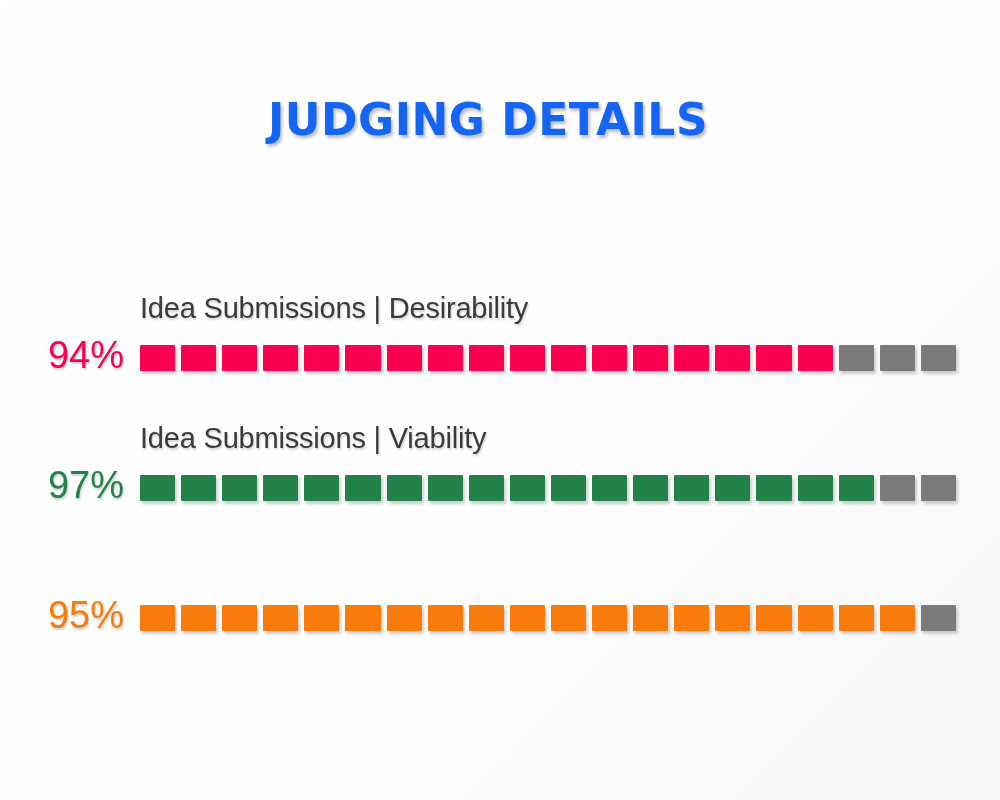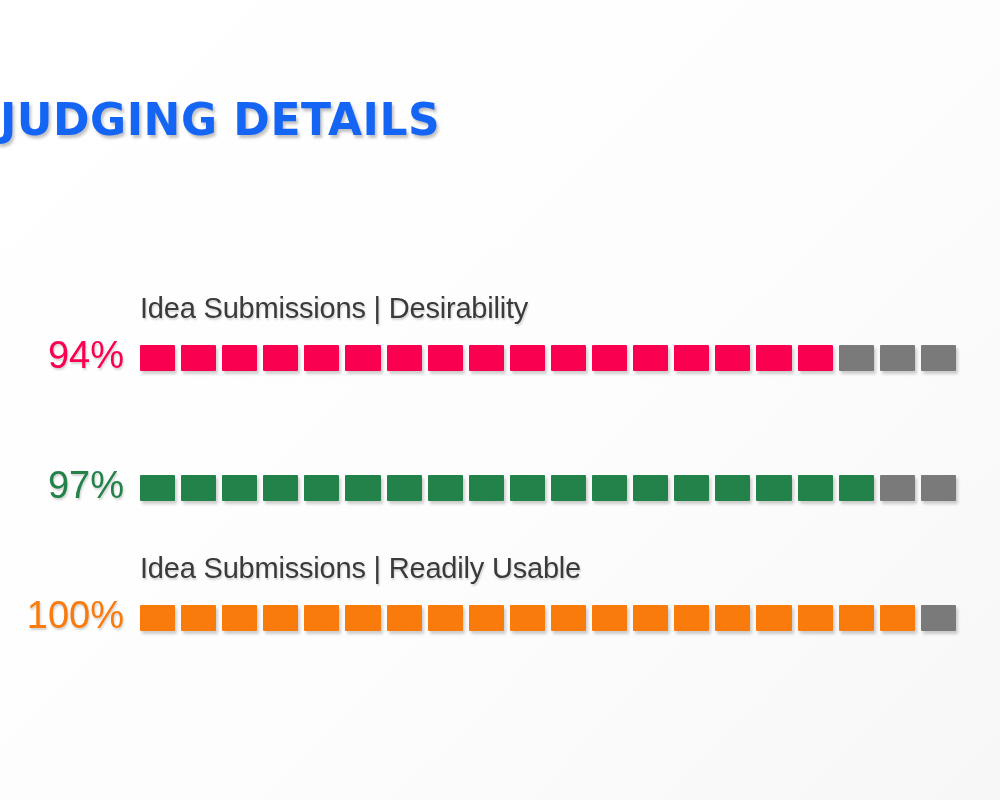--- a/index.html
+++ b/index.html
@@ -19,20 +19,21 @@
     inset: 0;
     background: linear-gradient(135deg, #ffffff 0%, #fdfdfd 55%, #f7f7f7 100%);
   }
 
   
   .title {
     position: absolute;
     top: 94px;
     left: 0;
     width: 976px;
+    text-align: center;
     font-family: "DejaVu Sans", sans-serif;
     font-size: 44px;
     font-weight: bold;
     letter-spacing: 0.5px;
     color: #1565f5;
     text-shadow: 2px 3px 3px rgba(120,120,120,0.45);
     white-space: nowrap;
   }
 
   
@@ -133,20 +134,21 @@
           <div class="seg" style="background: rgb(250, 0, 80);"></div>
           <div class="seg" style="background: rgb(250, 0, 80);"></div>
           <div class="seg" style="background: rgb(250, 0, 80);"></div>
           <div class="seg" style="background: rgb(122, 122, 122);"></div>
           <div class="seg" style="background: rgb(122, 122, 122);"></div>
           <div class="seg" style="background: rgb(122, 122, 122);"></div>
         </div>
     </div>
 
     <div class="criteria-row">
+      <div class="row-label">Idea Submissions | Viability</div>
       <div class="row-pct" style="color: rgb(35, 130, 74);">97%</div>
       <div class="row-bar">
           <div class="seg" style="background: rgb(35, 130, 74);"></div>
           <div class="seg" style="background: rgb(35, 130, 74);"></div>
           <div class="seg" style="background: rgb(35, 130, 74);"></div>
           <div class="seg" style="background: rgb(35, 130, 74);"></div>
           <div class="seg" style="background: rgb(35, 130, 74);"></div>
           <div class="seg" style="background: rgb(35, 130, 74);"></div>
           <div class="seg" style="background: rgb(35, 130, 74);"></div>
           <div class="seg" style="background: rgb(35, 130, 74);"></div>
@@ -159,22 +161,21 @@
           <div class="seg" style="background: rgb(35, 130, 74);"></div>
           <div class="seg" style="background: rgb(35, 130, 74);"></div>
           <div class="seg" style="background: rgb(35, 130, 74);"></div>
           <div class="seg" style="background: rgb(35, 130, 74);"></div>
           <div class="seg" style="background: rgb(122, 122, 122);"></div>
           <div class="seg" style="background: rgb(122, 122, 122);"></div>
         </div>
     </div>
 
     <div class="criteria-row">
-      <div class="row-label">Idea Submissions | Readily Usable</div>
-      <div class="row-pct" style="color: rgb(249, 123, 12);">100%</div>
+      <div class="row-pct" style="color: rgb(249, 123, 12);">95%</div>
       <div class="row-bar">
           <div class="seg" style="background: rgb(249, 123, 12);"></div>
           <div class="seg" style="background: rgb(249, 123, 12);"></div>
           <div class="seg" style="background: rgb(249, 123, 12);"></div>
           <div class="seg" style="background: rgb(249, 123, 12);"></div>
           <div class="seg" style="background: rgb(249, 123, 12);"></div>
           <div class="seg" style="background: rgb(249, 123, 12);"></div>
           <div class="seg" style="background: rgb(249, 123, 12);"></div>
           <div class="seg" style="background: rgb(249, 123, 12);"></div>
           <div class="seg" style="background: rgb(249, 123, 12);"></div>

